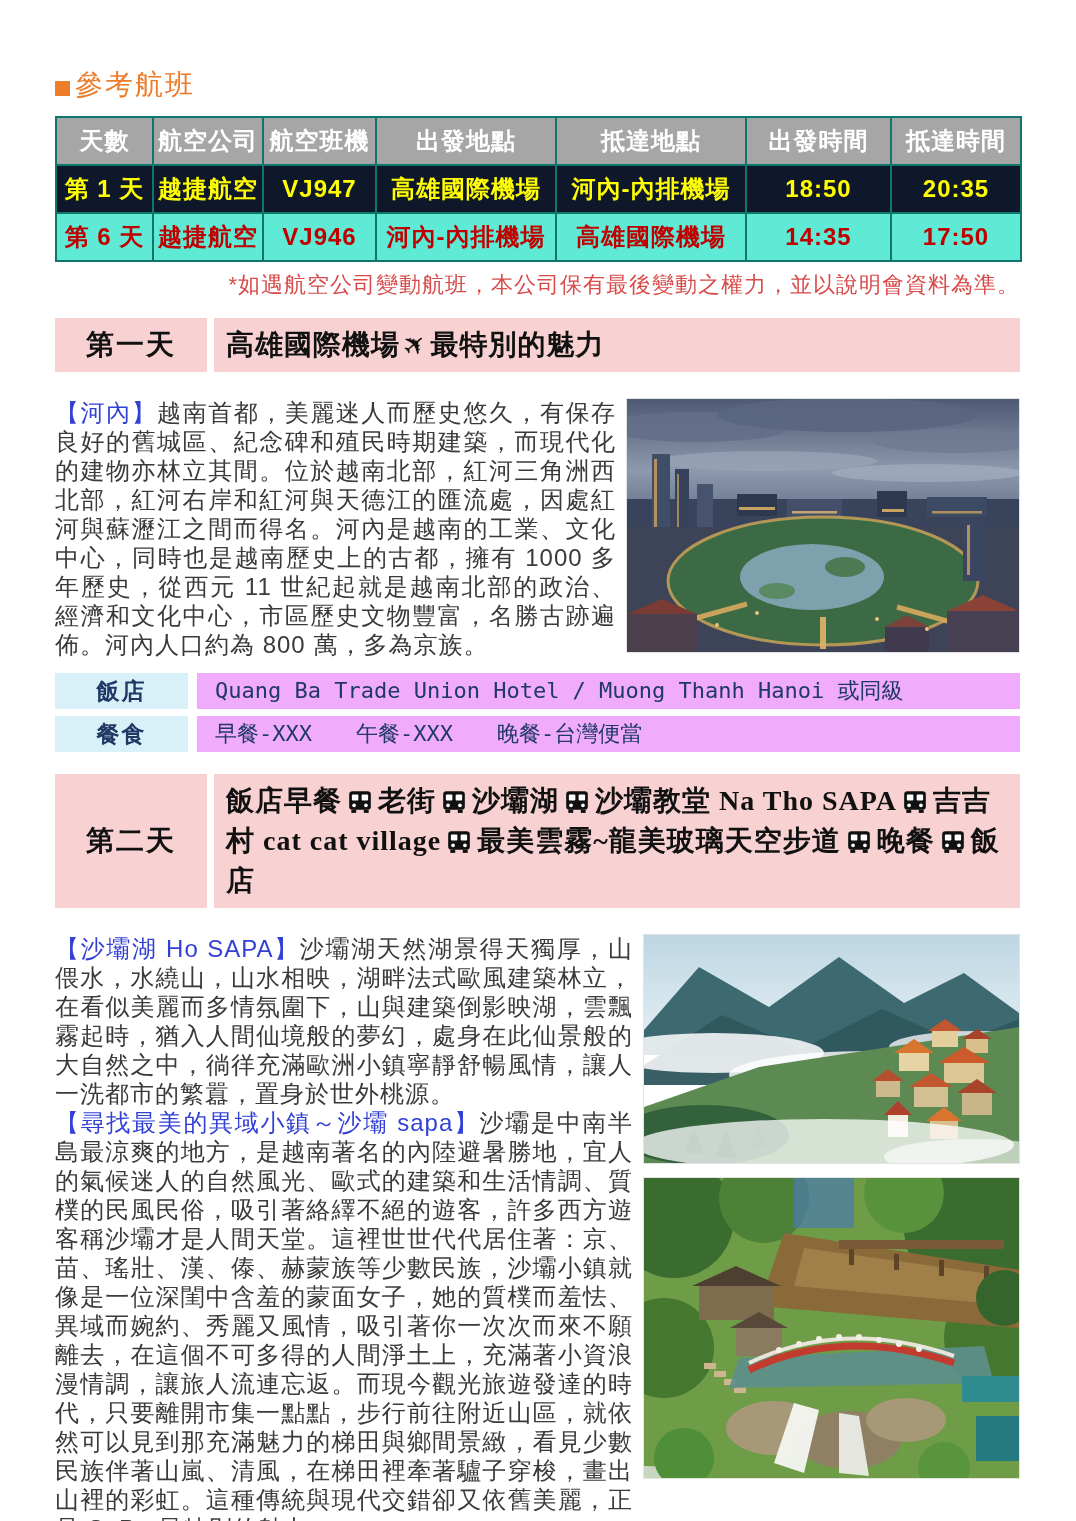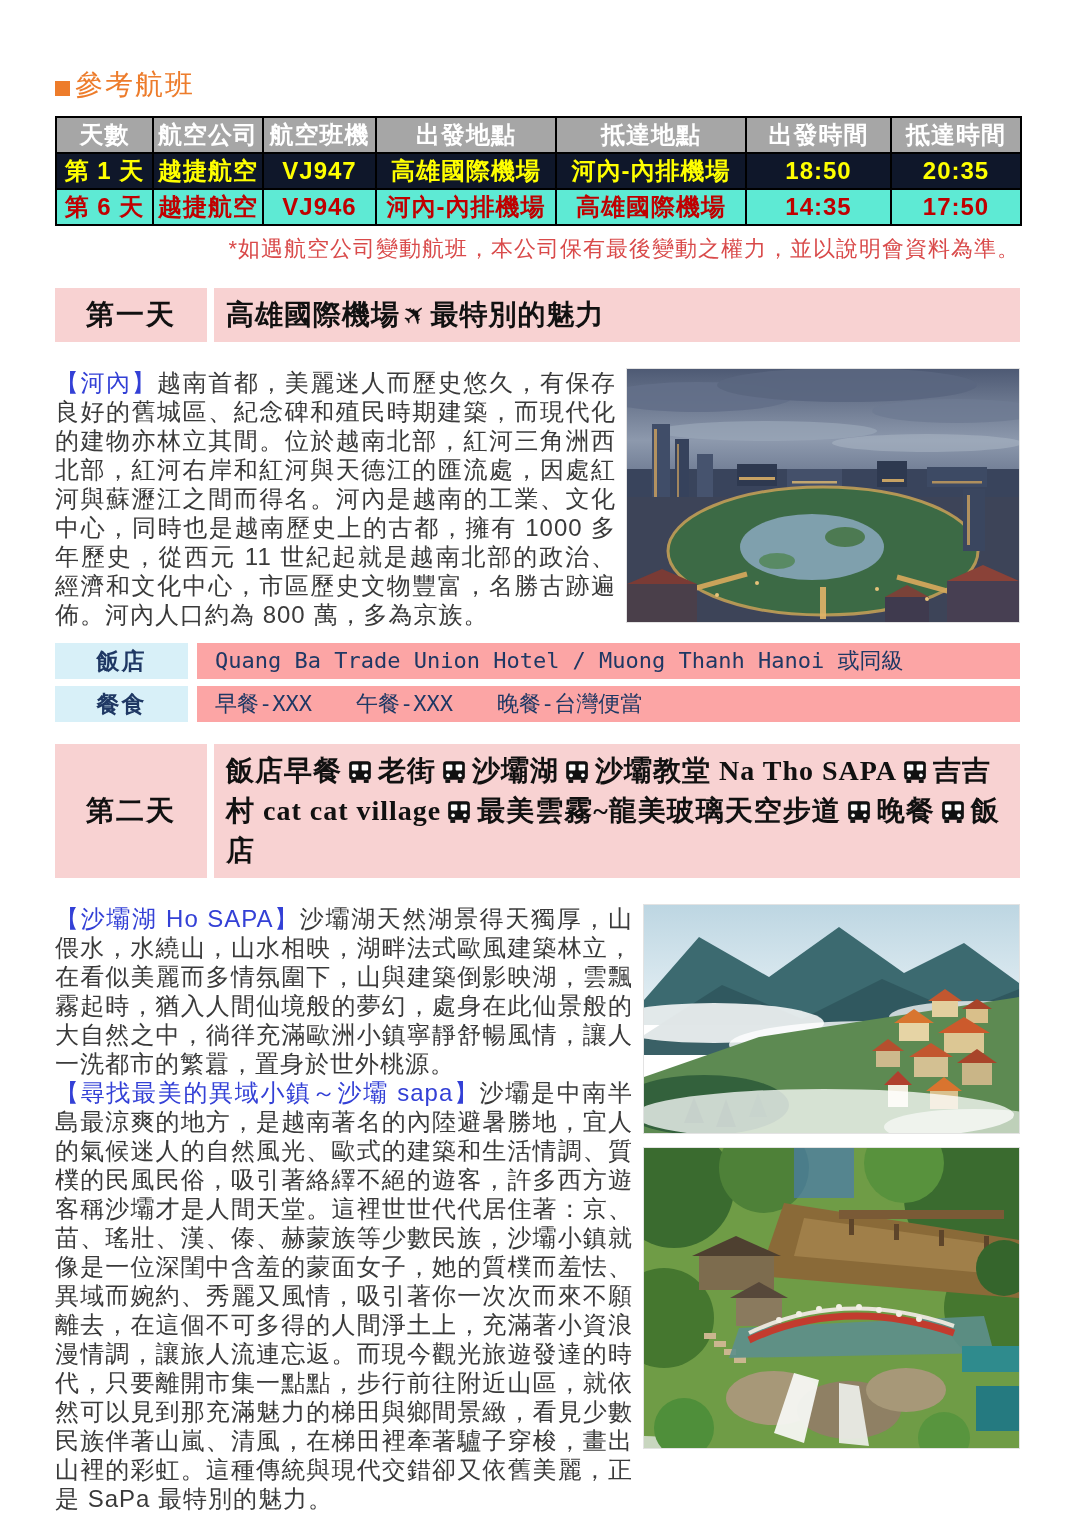--- a/index.html
+++ b/index.html
@@ -10,32 +10,32 @@
   }
   .page{padding:66px 56px 40px 55px;width:965px;}
 
   
   .sec-head{display:flex;align-items:center;font-size:28px;font-weight:400;color:#ED7C2B;letter-spacing:2px;margin:0 0 12px 0;}
   .sec-head .sq{width:15px;height:15px;background:#ED7C2B;display:inline-block;margin-right:5px;margin-top:6px;}
 
   
   table.flights{border-collapse:collapse;width:965px;table-layout:fixed;}
   table.flights td,table.flights th{
-    border:2px solid #000000;text-align:center;vertical-align:middle;
-    font-size:24px;font-weight:700;letter-spacing:1px;height:30px;padding:1px 2px;
+    border:2px solid #0f766e;text-align:center;vertical-align:middle;
+    font-size:24px;font-weight:700;letter-spacing:1px;height:30px;padding:7px 2px;
     white-space:nowrap;overflow:hidden;
   }
   tr.hrow th{background:#A6A6A6;color:#ffffff;}
   tr.row-out td{background:#0f172a;color:#FFFF00;}
   tr.row-back td{background:#5eead4;color:#C00000;}
 
   .note{margin:8px 0 0 0;text-align:right;color:#D94A4A;font-size:22px;letter-spacing:1px;}
 
   
-  .banner{display:flex;margin-top:24px;align-items:stretch;}
+  .banner{display:flex;margin-top:18px;align-items:stretch;}
   .banner .blabel{
     width:152px;background:#F8D2D2;display:flex;align-items:center;justify-content:center;
     font-size:28px;font-weight:700;color:#111;letter-spacing:2px;flex:none;
   }
   .banner .bgap{width:7px;background:#fff;flex:none;}
   .banner .bcontent{
     flex:1;background:#F8D2D2;display:flex;flex-direction:column;justify-content:center;
     font-size:28px;font-weight:700;color:#111;letter-spacing:1px;padding:7px 6px 7px 12px;line-height:40px;
   }
   .banner .bcontent .routeline{display:block;}
@@ -57,21 +57,21 @@
   .para2{margin-top:0;}
 
   
   .inforow{display:flex;margin-top:7px;height:36px;}
   .inforow .ilabel{
     width:133px;background:#D8F0F8;color:#1F3864;font-weight:700;font-size:23px;
     display:flex;align-items:center;justify-content:center;letter-spacing:2px;flex:none;
   }
   .inforow .igap{width:9px;background:#fff;flex:none;}
   .inforow .ivalue{
-    flex:1;background:#fca5a5;color:#1F3864;font-size:22px;
+    flex:1;background:#f0abfc;color:#1F3864;font-size:22px;
     display:flex;align-items:center;padding-left:18px;letter-spacing:0px;
     font-family:"DejaVu Sans Mono","Liberation Mono",monospace;
   }
   .inforow .ivalue .meal{margin-right:44px;}
   .infoblock{margin-top:14px;}
 </style>
 </head>
 <body>
 
 <div class="page">

